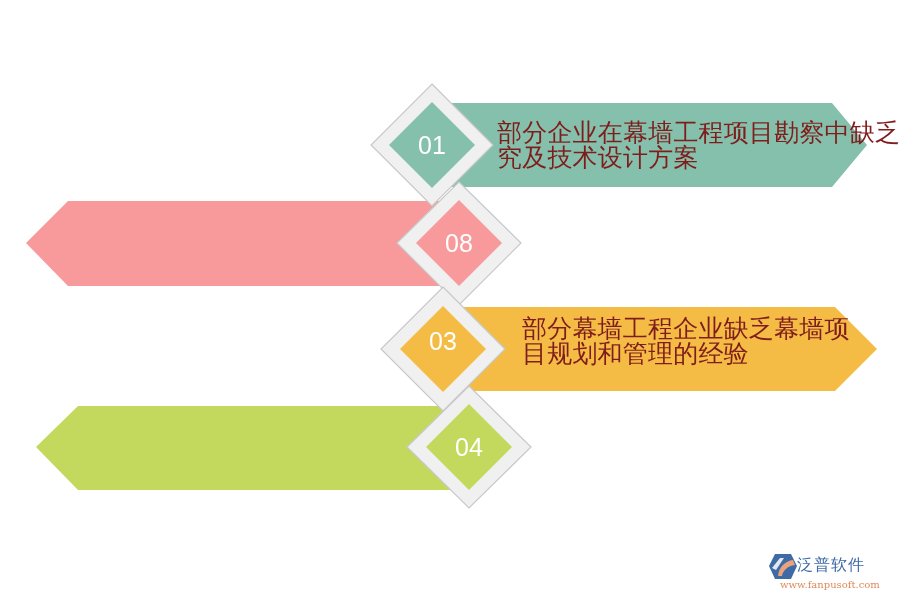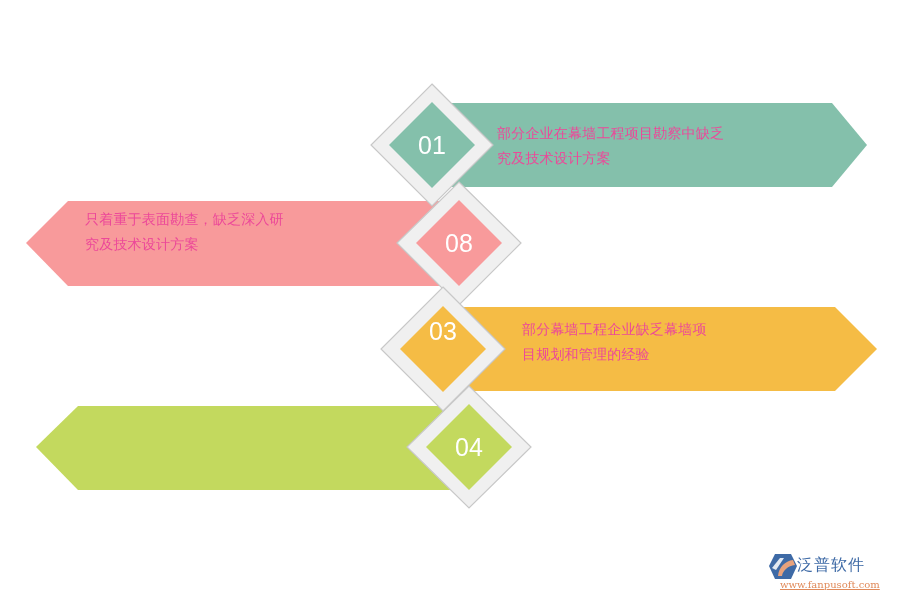--- a/index.html
+++ b/index.html
@@ -18,22 +18,22 @@
       position: absolute;
       left: 0; top: 0;
       width: 900px; height: 524px;
     }
     .canvas svg {
       position: absolute;
       left: 0; top: 0;
     }
     .label {
       position: absolute;
-      color: #ec4899;
-      font-size: 14px;
+      color: #7f1d1d;
+      font-size: 25px;
       line-height: 24.5px;
       letter-spacing: 0.2px;
       white-space: nowrap;
     }
     .label span { display: block; }
     .num {
       position: absolute;
       color: #ffffff;
       font-family: "Liberation Sans", sans-serif;
       font-size: 25px;
@@ -60,21 +60,20 @@
     }
     .logo-url {
       position: absolute;
       left: 16px;
       top: 29px;
       font-family: "DejaVu Serif", "Liberation Serif", serif;
       font-size: 10px;
       line-height: 12px;
       color: #e08a5a;
       white-space: nowrap;
-      text-decoration: underline;
     }
   </style>
 </head>
 <body>
 
 <div class="canvas">
   <svg width="900" height="600" viewBox="0 0 900 600">
 
     <polygon points="440,103 832,103 867,145 832,187 440,187" fill="#84c0ab"></polygon>
 
@@ -100,29 +99,25 @@
     </g>
 
     <g>
       <polygon points="469,386 531,447 469,508 407,447" fill="#f0f0f0" stroke="#c8c8c8" stroke-width="1.2"></polygon>
       <polygon points="469,404 512,447 469,490 426,447" fill="#c3d95e"></polygon>
     </g>
   </svg>
 
   <div class="num" style="left:402px; top:131px;">01</div>
   <div class="num" style="left:429px; top:229px;">08</div>
-  <div class="num" style="left:413px; top:317px;text-align:center;">03</div>
+  <div class="num" style="left:413px; top:327px;text-align:center;">03</div>
   <div class="num" style="left:439px; top:433px;">04</div>
 
   <div class="label" style="left:497px; top:121px;">
     <span>部分企业在幕墙工程项目勘察中缺乏</span>
-    <span>究及技术设计方案</span>
-  </div>
-  <div class="label" style="left:85px; top:207px;">
-    <span>只着重于表面勘查，缺乏深入研</span>
     <span>究及技术设计方案</span>
   </div>
   <div class="label" style="left:522px; top:317px;">
     <span>部分幕墙工程企业缺乏幕墙项</span>
     <span>目规划和管理的经验</span>
   </div>
 </div>
 
 <div class="logo">
   <svg width="32" height="30" viewBox="0 0 32 30" style="position:absolute; left:2px; top:2px;">

